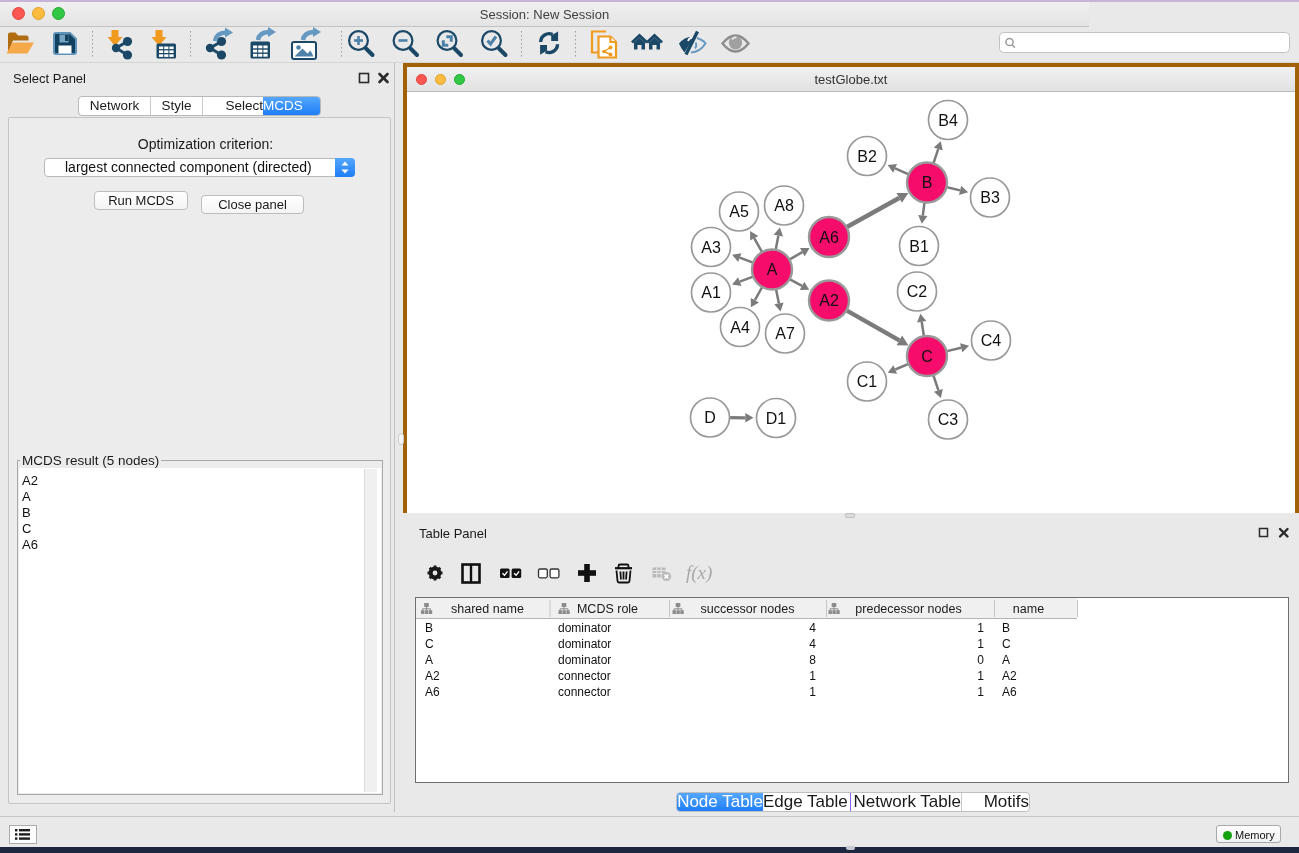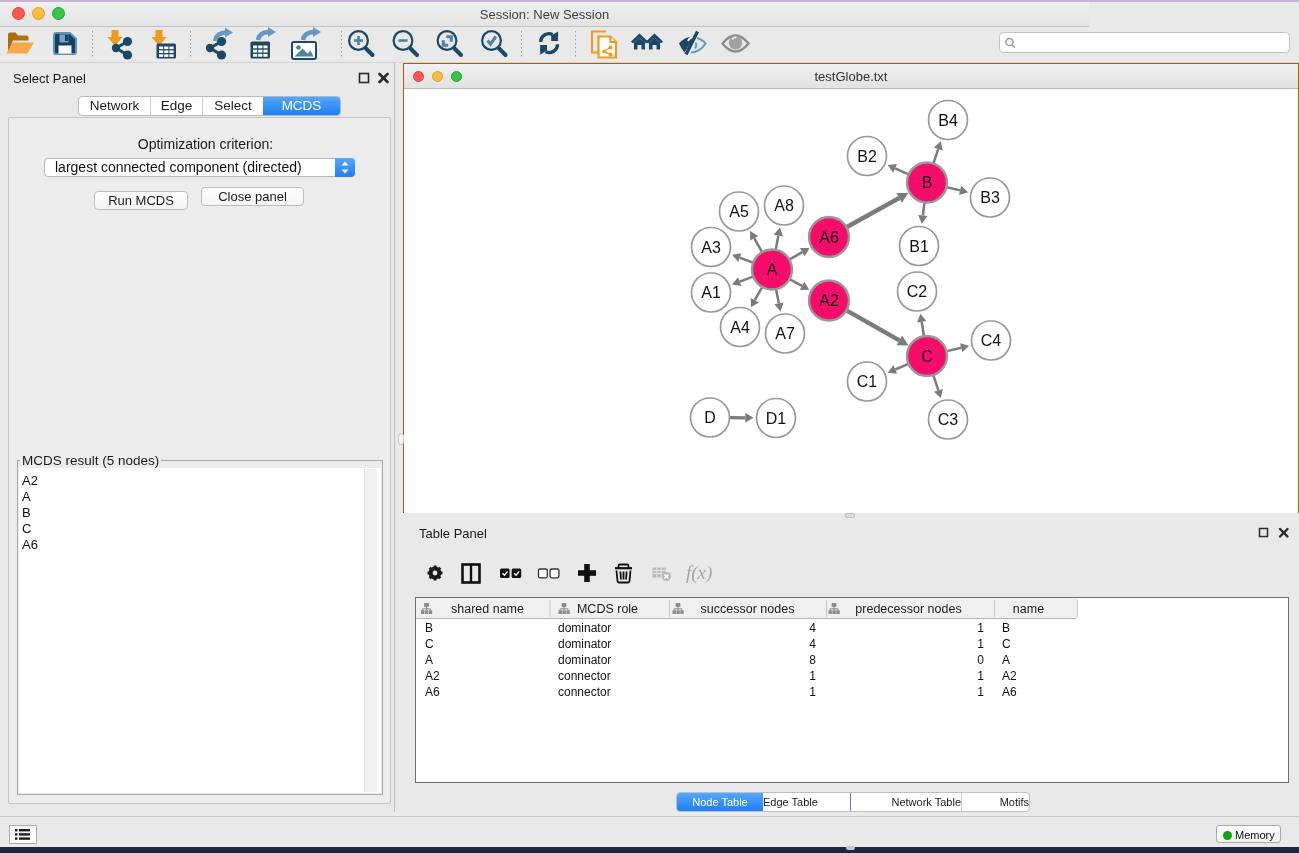--- a/index.html
+++ b/index.html
@@ -177,54 +177,54 @@
  <svg class="abs" style="left:358px;top:8px" width="32" height="14">
    <rect x="1.5" y="2.5" width="9" height="9" fill="none" stroke="#2b2b2b" stroke-width="1.6"></rect>
    <g stroke="#2b2b2b" stroke-width="2.6" stroke-linecap="round">
      <line x1="21.5" y1="3" x2="29.5" y2="11"></line>
         <line x1="29.5" y1="3" x2="21.5" y2="11"></line>
    </g>
  </svg>
 
  <div class="abs" style="left:78px;top:33px;height:20px;display:flex;border:1px solid #b9b9b9;border-radius:4px;overflow:hidden;background:#fff;font-size:13.5px;line-height:18px;color:#1a1a1a">
    <div style="width:72px;text-align:center;border-right:1px solid #c9c9c9">Network</div>
-   <div style="width:52px;text-align:center;border-right:1px solid #c9c9c9">Edge</div>
-   <div style="width:60px;text-align:center">Select</div>
-   <div style="width:77px;text-align:center;background:linear-gradient(#55a7fd,#1f7ef7);color:#fff">MCDS</div>
+   <div style="width:52px;text-align:center;border-right:1px solid #c9c9c9">Style</div>
+   <div style="width:60px;text-align:right">Select</div>
+   <div style="width:57px;background:linear-gradient(#55a7fd,#1f7ef7);color:#fff">MCDS</div>
  </div>
 
  <div class="abs" style="left:8px;top:54px;width:383px;height:687px;background:#ececec;border:1px solid #c4c4c4;border-radius:2px"></div>
  <div class="abs" style="left:0;top:73px;width:395px;text-align:center;font-size:14px;color:#1a1a1a"><span style="margin-left:16px">Optimization criterion:</span></div>
 
- <div class="abs" style="left:44px;top:95px;width:311px;height:19px;background:#fff;border:1px solid #b9b9b9;border-radius:4px;font-size:14px;line-height:17px;color:#111;padding-left:10px">largest connected component (directed)
+ <div class="abs" style="left:44px;top:95px;width:311px;height:19px;background:#fff;border:1px solid #b9b9b9;border-radius:4px;font-size:14px;line-height:17px;color:#111;padding-left:20px">largest connected component (directed)
    <svg class="abs" style="right:-1px;top:-1px" width="20" height="19">
      <rect x="0" y="0" width="20" height="19" rx="4" fill="url(#gb)"></rect>
      <defs>
           <linearGradient id="gb" x1="0" y1="0" x2="0" y2="1">
             <stop offset="0" stop-color="#55a7fd"></stop>
             <stop offset="1" stop-color="#1f7ef7"></stop>
           </linearGradient>
         </defs>
      <rect x="0" y="0" width="5" height="19" fill="url(#gb)"></rect>
      <path d="M6.5 7.5 L10 3.5 L13.5 7.5 Z" fill="#fff"></path>
      <path d="M6.5 11.5 L10 15.5 L13.5 11.5 Z" fill="#fff"></path>
    </svg>
  </div>
 
  <div class="abs" style="left:94px;top:128px;width:94px;height:19px;background:linear-gradient(#fff,#f4f4f4);border:1px solid #bdbdbd;border-radius:4px;font-size:13px;line-height:17px;text-align:center;color:#1a1a1a">Run MCDS</div>
- <div class="abs" style="left:201px;top:124px;width:103px;height:19px;background:linear-gradient(#fff,#f4f4f4);border:1px solid #bdbdbd;border-radius:4px;font-size:13px;line-height:17px;text-align:center;color:#1a1a1a">Close panel</div>
+ <div class="abs" style="left:201px;top:132px;width:103px;height:19px;background:linear-gradient(#fff,#f4f4f4);border:1px solid #bdbdbd;border-radius:4px;font-size:13px;line-height:17px;text-align:center;color:#1a1a1a">Close panel</div>
 
  <fieldset class="abs" style="left:17px;top:390px;width:366px;height:342px;border:1px solid #a8a8a8;border-radius:0;padding:0">
    <legend style="font-size:13.5px;color:#1a1a1a;margin-left:2px;padding:0 2px">MCDS result (5 nodes)</legend>
  </fieldset>
  <div class="abs" style="left:19px;top:405px;width:362px;height:325px;background:#fff;font-size:13px;color:#111;line-height:16px;padding:5px 0 0 3px">A2<br>A<br>B<br>C<br>A6</div>
  <div class="abs" style="left:364px;top:406px;width:13px;height:323px;background:#f0f0f0;border-left:1px solid #dcdcdc"></div>
 </div>
 
-<div class="abs" style="left:403px;top:63px;width:896px;height:530px;border:1px solid #a16207;background:#fff">
+<div class="abs" style="left:403px;top:63px;width:896px;height:530px;border:4px solid #a16207;background:#fff">
  <div style="height:25px;background:linear-gradient(#f0f0f0,#e2e2e2);border-bottom:1px solid #b8b8b8;position:relative">
   <span class="tl" style="position:absolute;left:9px;top:7px;width:11px;height:11px;background:#fc5753;border:0.5px solid #e0443e"></span>
   <span class="tl" style="position:absolute;left:28px;top:7px;width:11px;height:11px;background:#fdbc40;border:0.5px solid #dfa023"></span>
   <span class="tl" style="position:absolute;left:47px;top:7px;width:11px;height:11px;background:#33c748;border:0.5px solid #1eab29"></span>
   <div style="text-align:center;font-size:13px;color:#333;padding-top:5px">testGlobe.txt</div>
  </div>
  <svg class="abs" style="right:2px;bottom:2px" width="12" height="12" stroke="#9a9a9a" stroke-width="1">
    <line x1="1" y1="11" x2="11" y2="1"></line>
       <line x1="5" y1="11" x2="11" y2="5"></line>
       <line x1="9" y1="11" x2="11" y2="9"></line>
@@ -454,21 +454,21 @@
  <span class="abs" style="left:577px">A2</span>
 </div>
 <div class="abs" style="left:29px;top:171px;width:600px;height:16px;font-size:12px;color:#111;line-height:16px">
  <span class="abs" style="left:0px">A6</span>
  <span class="abs" style="left:133px">connector</span>
  <span class="abs" style="left:280px;width:111px;text-align:right">1</span>
  <span class="abs" style="left:440px;width:119px;text-align:right">1</span>
  <span class="abs" style="left:577px">A6</span>
 </div>
 
- <div class="abs" style="left:280px;top:279px;height:20px;display:flex;border:1px solid #bfbfbf;border-radius:4px;overflow:hidden;background:#fff;font-size:11px;line-height:18px;color:#1a1a1a">
+ <div class="abs" style="left:280px;top:279px;height:20px;display:flex;border:1px solid #bfbfbf;border-radius:4px;overflow:hidden;background:#fff;font-size:17px;line-height:18px;color:#1a1a1a">
    <div style="width:86px;text-align:center;background:linear-gradient(#55a7fd,#1f7ef7);color:#fff">Node Table</div>
    <div style="width:88px;border-right:1px solid #8b5cf6">Edge Table</div>
    <div style="width:111px;text-align:right;border-right:1px solid #c9c9c9">Network Table</div>
    <div style="width:67px;text-align:right">Motifs</div>
  </div>
 </div>
 <div class="abs" style="left:845px;top:513px;width:10px;height:5px;background:#dcdcdc;border:1px solid #c0c0c0;border-radius:2px"></div>
 
 <div class="abs" style="left:0;top:816px;width:1299px;height:31px;background:#e9e9e9;border-top:1px solid #c6c6c6">
  <div class="abs" style="left:9px;top:8px;width:28px;height:19px;background:#fcfcfc;border:1px solid #aaa">

